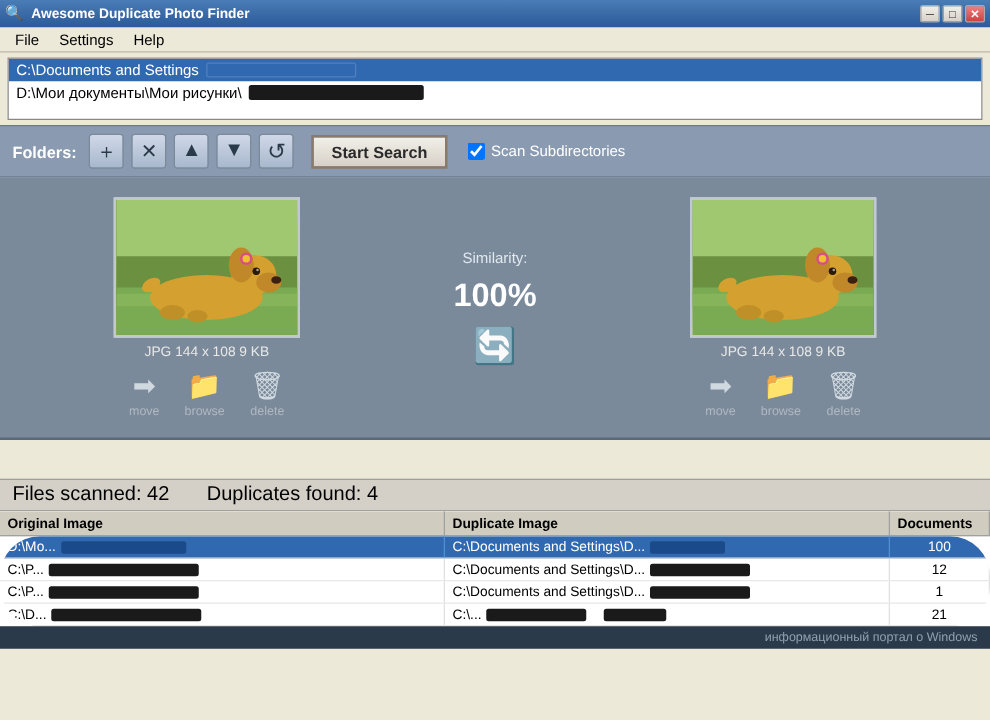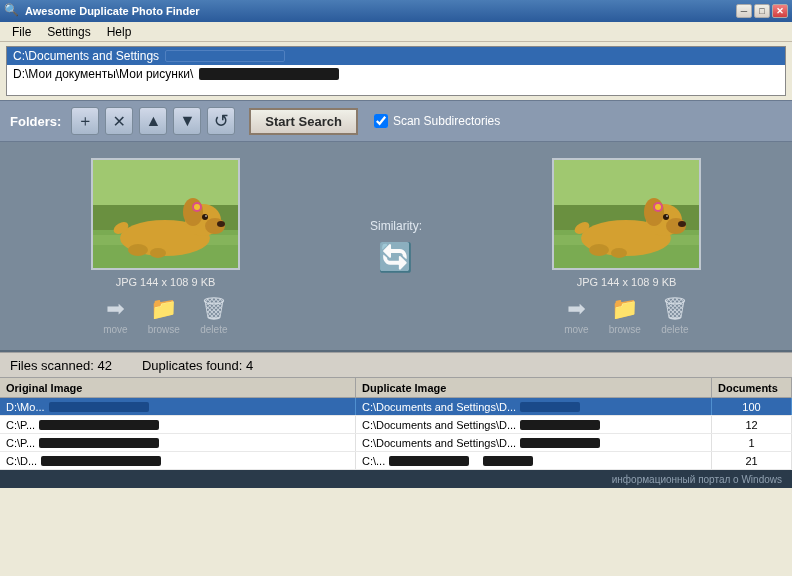--- a/index.html
+++ b/index.html
@@ -222,21 +222,22 @@
     
     .status-bar {
       background: #d4d0c8;
       height: 26px;
       display: flex;
       align-items: center;
       padding: 0 10px;
       gap: 30px;
       border-top: 1px solid #a0a0a0;
       border-bottom: 1px solid #a0a0a0;
-      font-size: 13px;
+      font-size: 16px;
+      margin-top: 31px;
     }
 
     
     .results-table-container {
       background: white;
       flex: 1;
       overflow: hidden;
     }
     .results-header {
       display: grid;
@@ -248,20 +249,21 @@
     .results-header-cell {
       padding: 2px 6px;
       font-size: 11px;
       font-weight: bold;
       border-right: 1px solid #a0a0a0;
       display: flex;
       align-items: center;
     }
     .results-body {
       overflow-y: auto;
+      border-radius: 32px;
     }
     .results-row {
       display: grid;
       grid-template-columns: 1fr 1fr 80px;
       height: 18px;
       border-bottom: 1px solid #e8e8e8;
     }
     .results-row.selected {
       background: #3169b0;
       color: white;
@@ -395,20 +397,21 @@
       </div>
       <div class="action-btn-group">
         <span class="action-icon">🗑</span>
         <span class="action-label">delete</span>
       </div>
     </div>
   </div>
 
   <div class="similarity-panel">
     <span class="similarity-label">Similarity:</span>
+    <span class="similarity-value">100%</span>
     <span class="refresh-icon">🔄</span>
   </div>
 
   <div class="image-panel">
     <div class="image-frame">
       <div class="dog-image">
         <svg width="145" height="108" viewBox="0 0 145 108" xmlns="http://www.w3.org/2000/svg">
 
           <rect width="145" height="108" fill="#6a9040"></rect>
           <rect y="70" width="145" height="38" fill="#7aab52"></rect>

